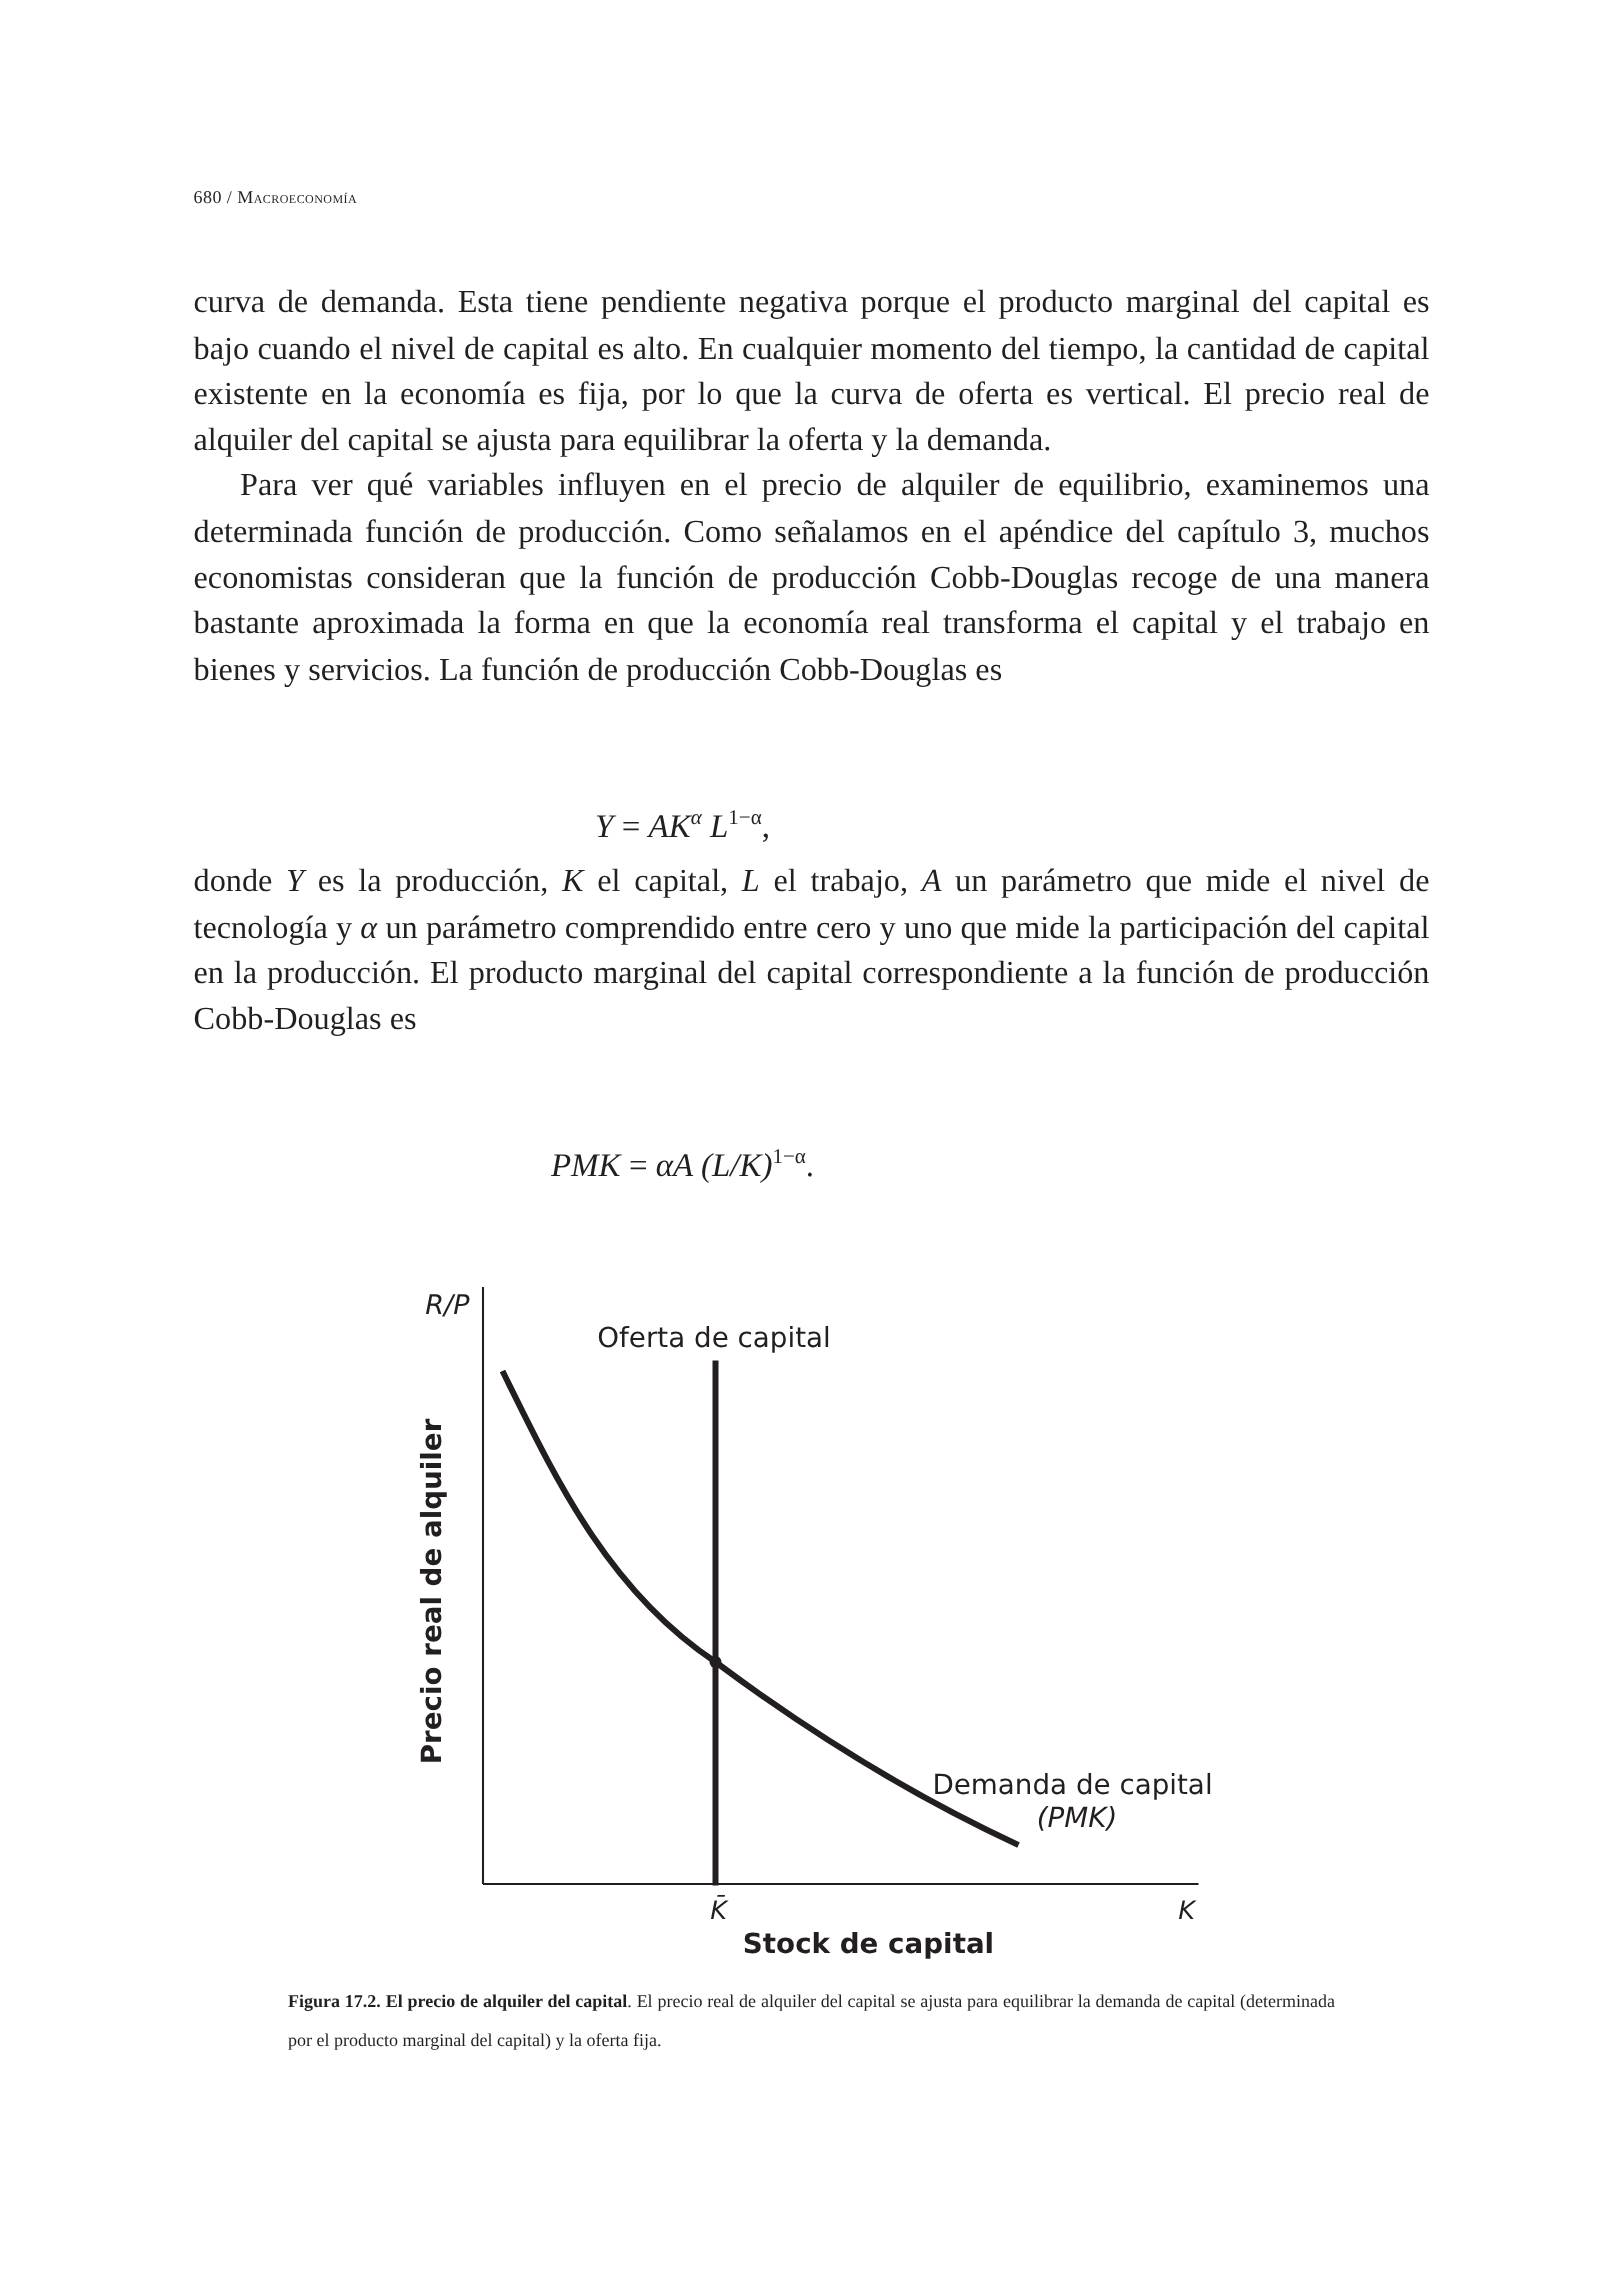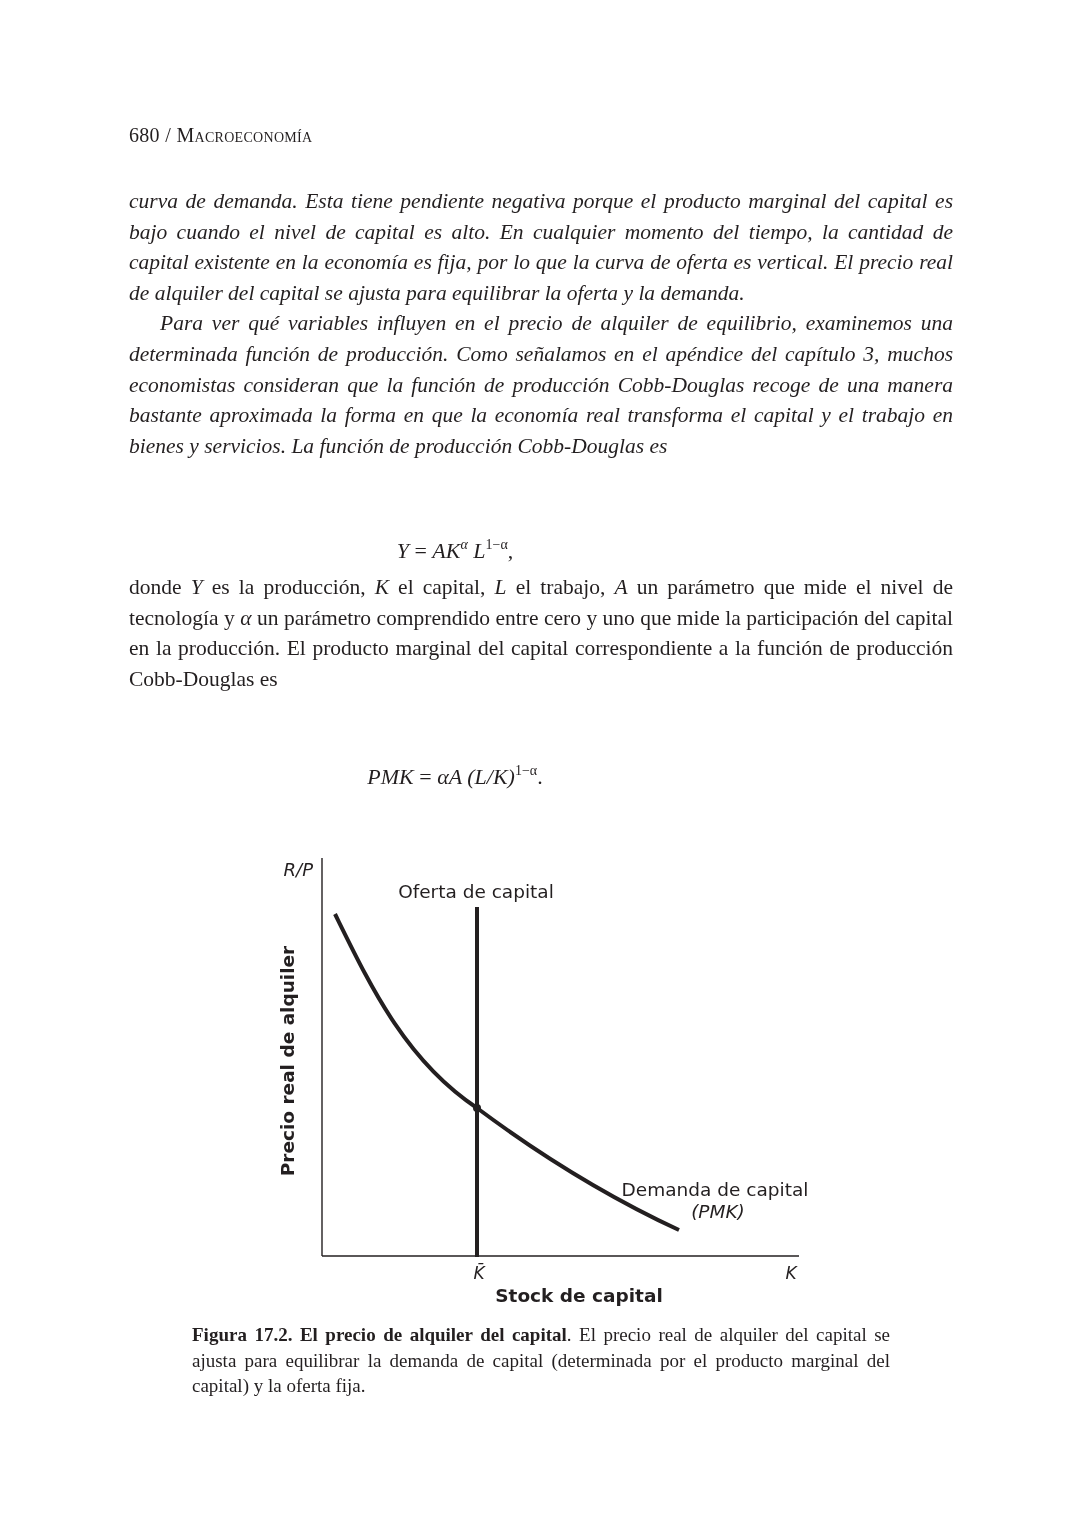--- a/index.html
+++ b/index.html
@@ -1,40 +1,40 @@
 <!DOCTYPE html>
 <html><head>
 <meta charset="utf-8">
 <style>
   html, body { margin:0; padding:0; background:#ffffff; }
   body { width:1080px; height:1523px; position:relative; overflow:hidden; color:#231f20;
          font-family:"Liberation Serif", "DejaVu Serif", serif; }
-  .running-head { position:absolute; left:129px; top:124px; font-size:20px; letter-spacing:0.3px; }
+  .running-head { position:absolute; left:129px; top:124px; font-size:12px; letter-spacing:0.3px; }
   .running-head .sc { font-variant:small-caps; }
   .text-block { position:absolute; left:129px; width:824px; font-size:21.5px; line-height:30.6px; }
   .text-block p { margin:0; text-align:justify; text-align-last:left; }
   .indent { text-indent:31px; }
   .equation { position:absolute; left:0; width:910px; text-align:center; font-size:22px; }
   .equation i { font-style:italic; }
   .equation sup { font-size:14px; vertical-align:9px; line-height:0; }
-  .caption { position:absolute; left:192px; width:698px; top:1322px; font-size:19px; line-height:25.5px; text-align:justify; }
+  .caption { position:absolute; left:192px; width:698px; top:1322px; font-size:12px; line-height:25.5px; text-align:justify; }
   .caption b { font-weight:bold; }
   svg { position:absolute; left:0; top:0; }
   .chart-label { font-family:"DejaVu Sans", sans-serif; fill:#231f20; }
 </style>
 </head>
 <body>
 
 <div class="running-head">
   <span>680</span>
   <span>/</span>
   <span class="sc">Macroeconomía</span>
 </div>
 
-<div class="text-block" style="top:186px;font-style:italic;">
+<div class="text-block" style="top:186px;">
   <p>curva de demanda. Esta tiene pendiente negativa porque el producto marginal del capital es bajo cuando el nivel de capital es alto. En cualquier momento del tiempo, la cantidad de capital existente en la economía es fija, por lo que la curva de oferta es vertical. El precio real de alquiler del capital se ajusta para equilibrar la oferta y la demanda.</p>
   <p class="indent">Para ver qué variables influyen en el precio de alquiler de equilibrio, examinemos una determinada función de producción. Como señalamos en el apéndice del capítulo 3, muchos economistas consideran que la función de producción Cobb-Douglas recoge de una manera bastante aproximada la forma en que la economía real transforma el capital y el trabajo en bienes y servicios. La función de producción Cobb-Douglas es</p>
 </div>
 
 <div class="equation" style="top:538px;">
   <i>Y</i><span> = </span><i>AK</i><sup><i>α</i></sup>&nbsp;<i>L</i><sup>1−α</sup><span>,</span>
 </div>
 
 <div class="text-block" style="top:572px;">
   <p><span>donde </span><i>Y</i><span> es la producción, </span><i>K</i><span> el capital, </span><i>L</i><span> el trabajo, </span><i>A</i><span> un parámetro que mide el nivel de tecnología y </span><i>α</i><span> un parámetro comprendido entre cero y uno que mide la participación del capital en la producción. El producto marginal del capital correspondiente a la función de producción Cobb-Douglas es</span></p>

